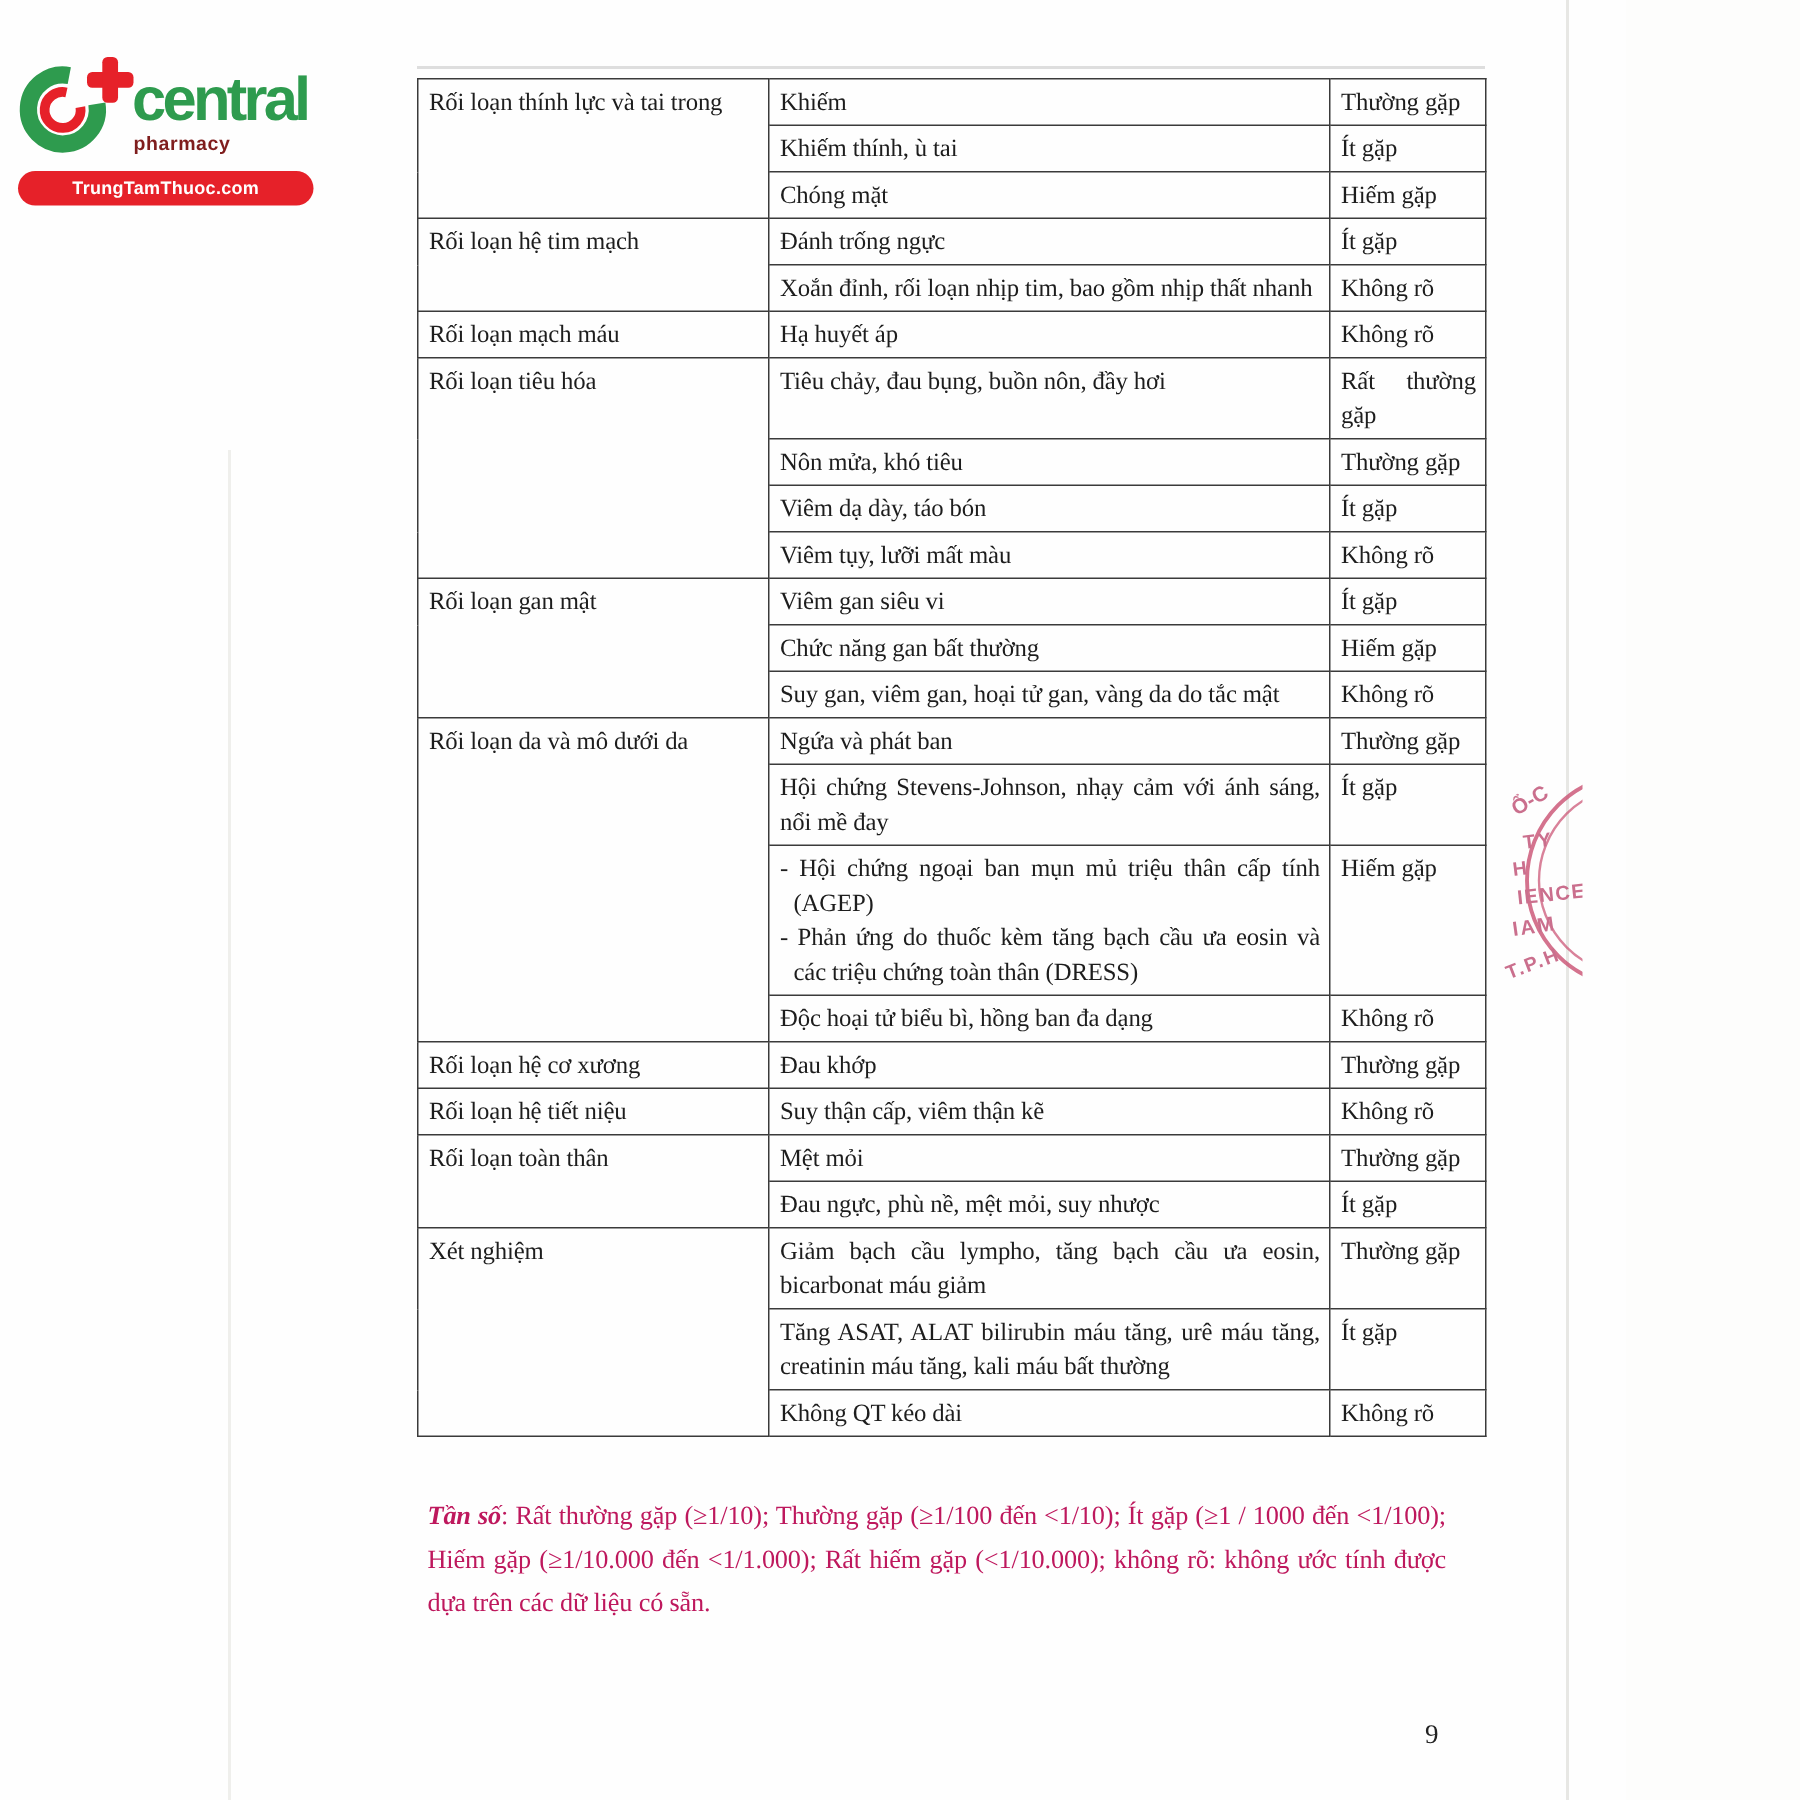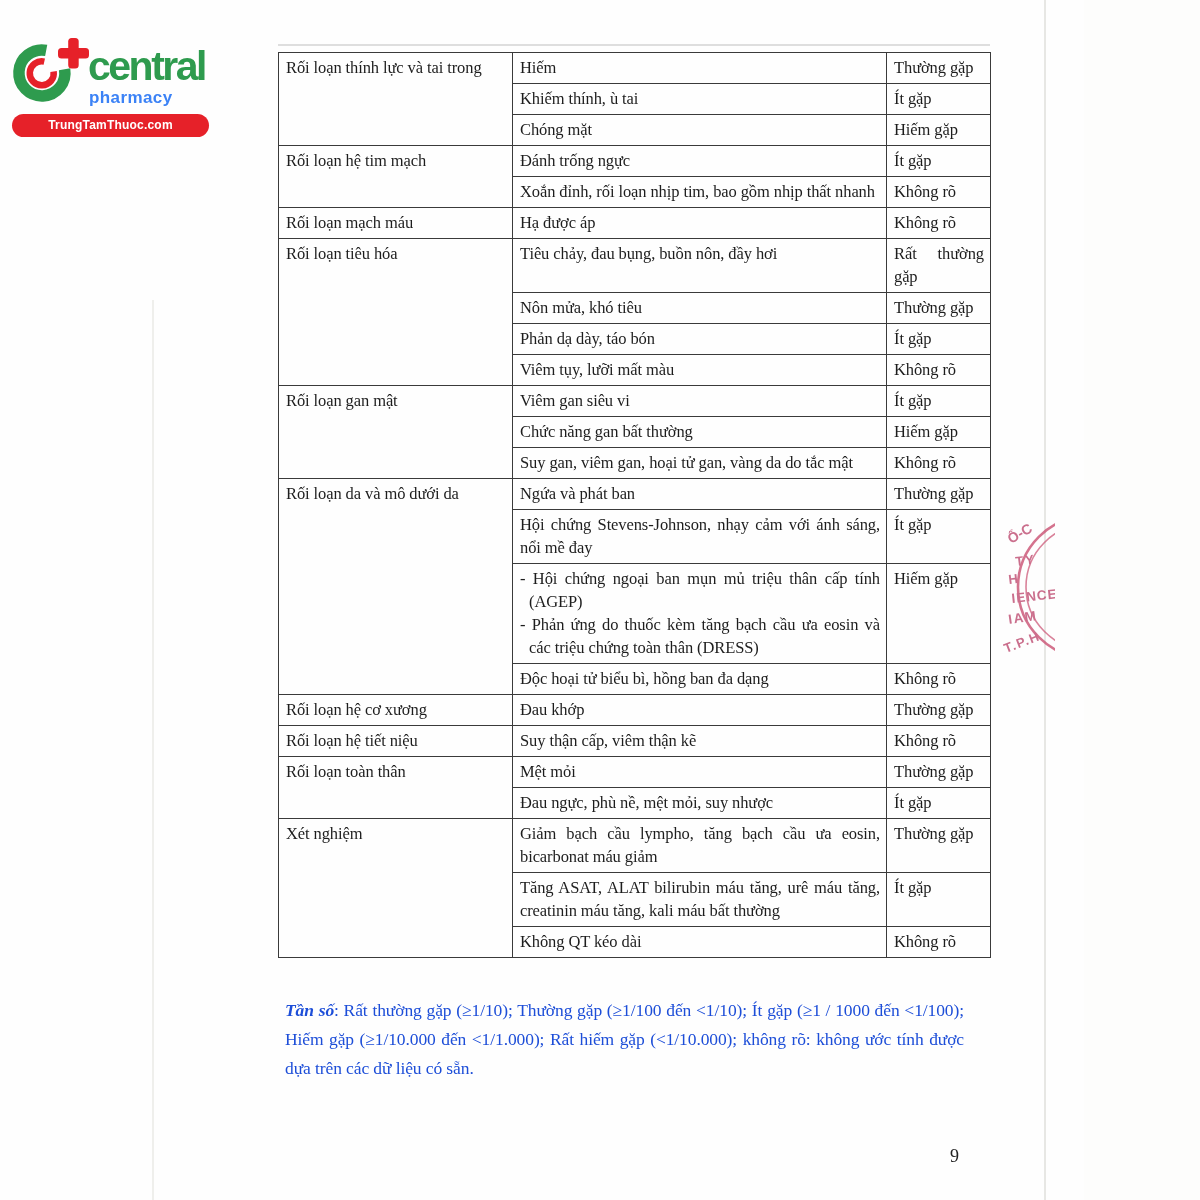--- a/index.html
+++ b/index.html
@@ -9,35 +9,35 @@
 
   
   .scan-edge-right { position: absolute; left: 1044px; top: 0; width: 2px; height: 1200px; background: #e7e7e4; }
   .scan-edge-left  { position: absolute; left: 152px; top: 300px; width: 2px; height: 900px; background: #efefec; }
   .pre-table-line  { position: absolute; left: 278px; top: 44px; width: 712px; height: 2px; background: #dedede; }
 
   
   .logo { position: absolute; left: 12px; top: 38px; width: 210px; height: 100px; font-family: "Liberation Sans", "DejaVu Sans", sans-serif; }
   .logo-icon { position: absolute; left: 0; top: 0; }
   .logo-brand { position: absolute; left: 76px; top: 8px; font-size: 41px; font-weight: 700; letter-spacing: -2.5px; color: #2E9B4E; line-height: 1; }
-  .logo-sub { position: absolute; left: 77px; top: 50px; font-size: 17px; font-weight: 700; letter-spacing: 0.4px; color: #3b82f6; }
+  .logo-sub { position: absolute; left: 77px; top: 50px; font-size: 13px; font-weight: 700; letter-spacing: 0.4px; color: #7f1d1d; }
   .logo-banner { position: absolute; left: 0; top: 76px; width: 197px; height: 23px; border-radius: 12px; background: #E62129; color: #fff; font-size: 12px; font-weight: 700; letter-spacing: 0.2px; text-align: center; line-height: 23px; }
 
   
   .table-wrap { position: absolute; left: 278px; top: 52px; width: 714px; }
   table.adr { border-collapse: collapse; table-layout: fixed; width: 712px; color: #1d1d1d; }
   table.adr td { border: 1.6px solid #3a3a3a; vertical-align: top; font-size: 16.5px; line-height: 23px; padding: 3px 6px 4px 7px; letter-spacing: -0.1px; }
   td.col-system { padding-left: 5px; padding-right: 2px; }
   td.col-reaction { text-align: justify; }
   td.col-frequency { text-align: justify; padding-left: 5px; padding-right: 3px; }
   td.list-cell { padding-bottom: 36px; }
   td.list-cell .hang { text-indent: -9px; margin-left: 9px; text-align: justify; }
 
   
-  .footnote { position: absolute; left: 285px; top: 996px; width: 679px; font-size: 17.5px; line-height: 29px; color: #1d4ed8; text-align: justify; letter-spacing: -0.1px; }
+  .footnote { position: absolute; left: 285px; top: 996px; width: 679px; font-size: 17.5px; line-height: 29px; color: #be185d; text-align: justify; letter-spacing: -0.1px; }
   .fn-label { font-weight: 700; font-style: italic; }
 
   
   .page-number { position: absolute; left: 950px; top: 1146px; font-size: 18px; color: #222; }
 
   
   .stamp { position: absolute; left: 1001px; top: 510px; width: 54px; height: 152px; overflow: hidden; opacity: 0.85; }
   .stamp svg { display: block; }
   .stamp text { font-family: "Liberation Sans", "DejaVu Sans", sans-serif; font-weight: 600; }
 </style>
@@ -67,21 +67,21 @@
   <div class="table-wrap">
     <table class="adr">
       <colgroup>
           <col style="width:234px">
           <col style="width:374px">
           <col style="width:104px">
         </colgroup>
       <tbody>
           <tr>
             <td class="col-system" rowspan="3">Rối loạn thính lực và tai trong</td>
-            <td class="col-reaction">Hiếm</td>
+            <td class="col-reaction">Khiếm</td>
             <td class="col-frequency">Thường gặp</td>
           </tr>
           <tr>
             <td class="col-reaction">Khiếm thính, ù tai</td>
             <td class="col-frequency">Ít gặp</td>
           </tr>
           <tr>
             <td class="col-reaction">Chóng mặt</td>
             <td class="col-frequency">Hiếm gặp</td>
           </tr>
@@ -89,34 +89,34 @@
             <td class="col-system" rowspan="2">Rối loạn hệ tim mạch</td>
             <td class="col-reaction">Đánh trống ngực</td>
             <td class="col-frequency">Ít gặp</td>
           </tr>
           <tr>
             <td class="col-reaction">Xoắn đỉnh, rối loạn nhịp tim, bao gồm nhịp thất nhanh</td>
             <td class="col-frequency">Không rõ</td>
           </tr>
           <tr>
             <td class="col-system" rowspan="1">Rối loạn mạch máu</td>
-            <td class="col-reaction">Hạ được áp</td>
+            <td class="col-reaction">Hạ huyết áp</td>
             <td class="col-frequency">Không rõ</td>
           </tr>
           <tr>
             <td class="col-system" rowspan="4">Rối loạn tiêu hóa</td>
             <td class="col-reaction">Tiêu chảy, đau bụng, buồn nôn, đầy hơi</td>
             <td class="col-frequency">Rất thường gặp</td>
           </tr>
           <tr>
             <td class="col-reaction">Nôn mửa, khó tiêu</td>
             <td class="col-frequency">Thường gặp</td>
           </tr>
           <tr>
-            <td class="col-reaction">Phản dạ dày, táo bón</td>
+            <td class="col-reaction">Viêm dạ dày, táo bón</td>
             <td class="col-frequency">Ít gặp</td>
           </tr>
           <tr>
             <td class="col-reaction">Viêm tụy, lưỡi mất màu</td>
             <td class="col-frequency">Không rõ</td>
           </tr>
           <tr>
             <td class="col-system" rowspan="3">Rối loạn gan mật</td>
             <td class="col-reaction">Viêm gan siêu vi</td>
             <td class="col-frequency">Ít gặp</td>

